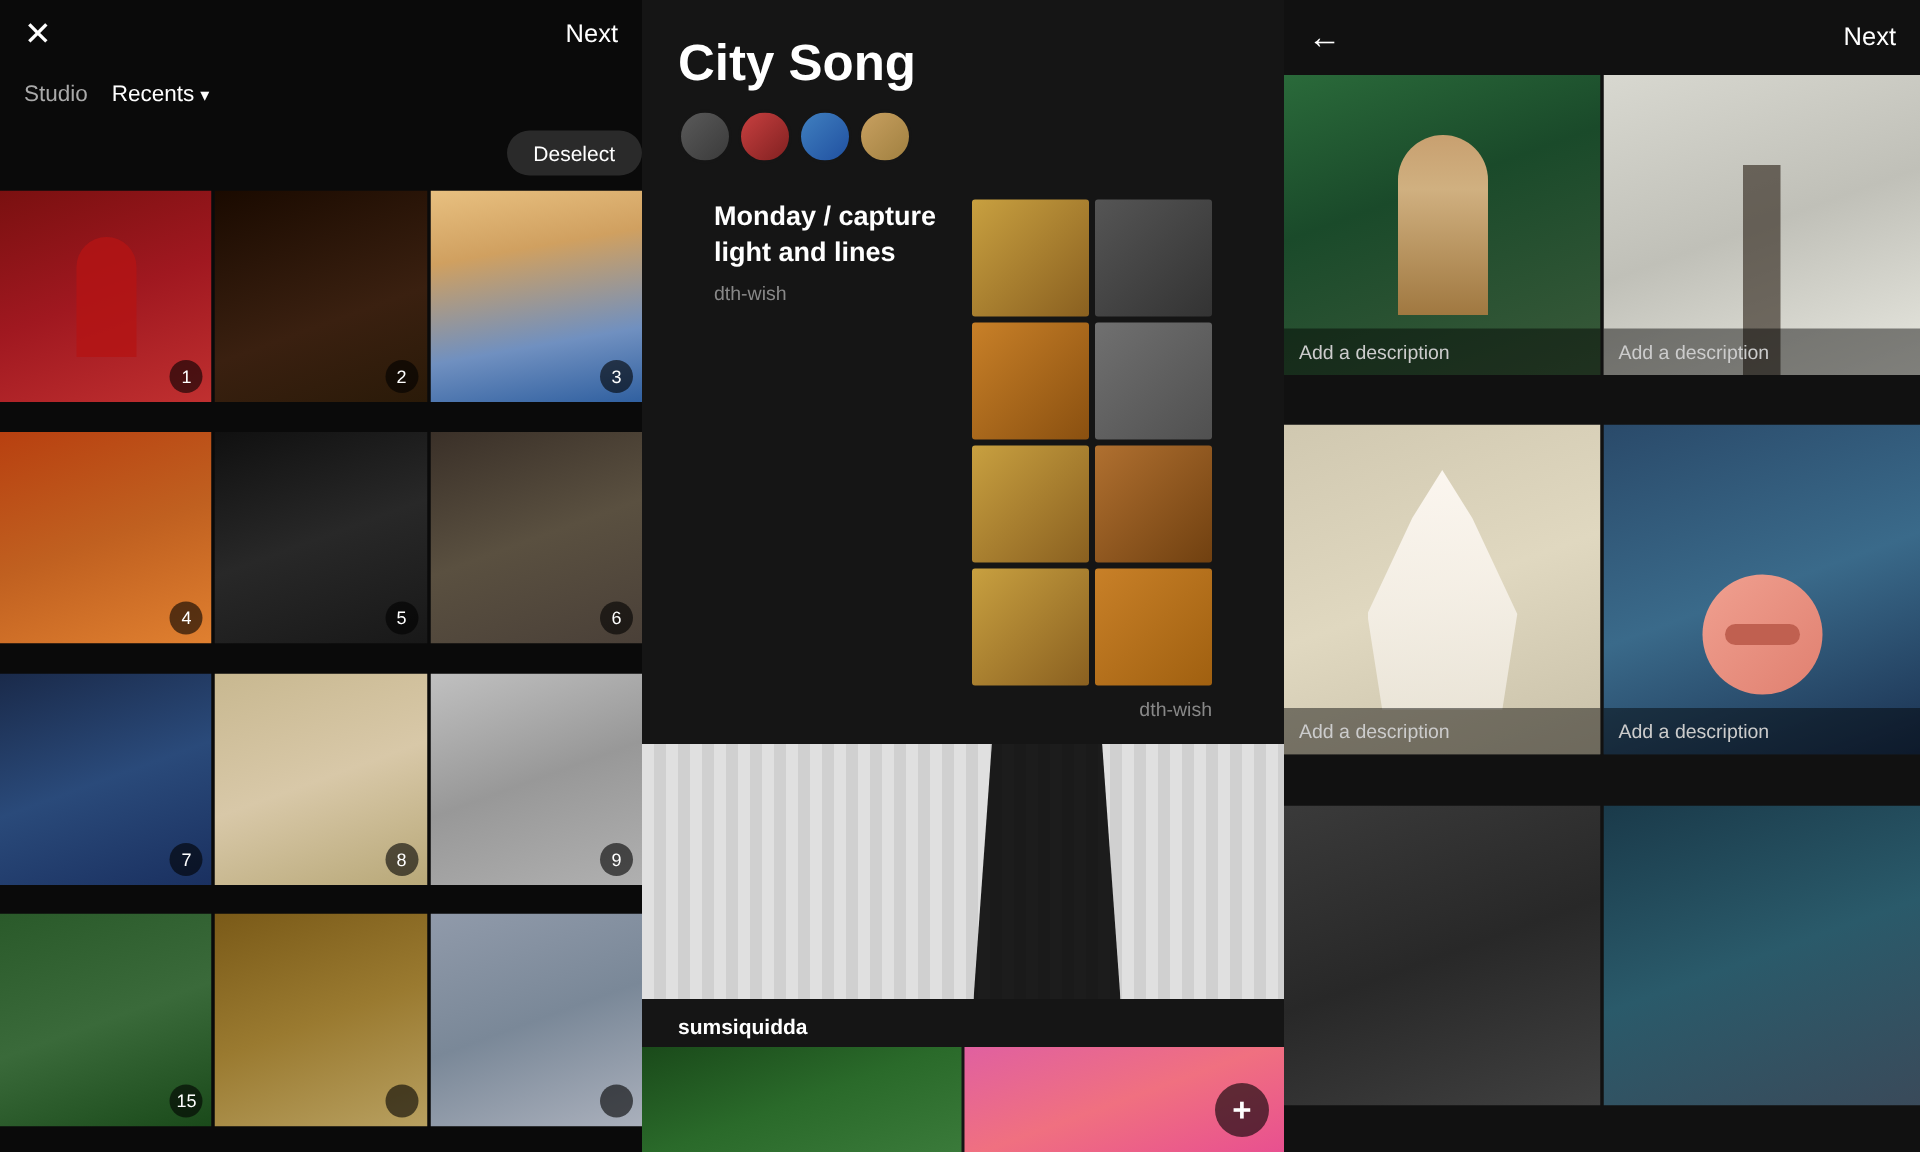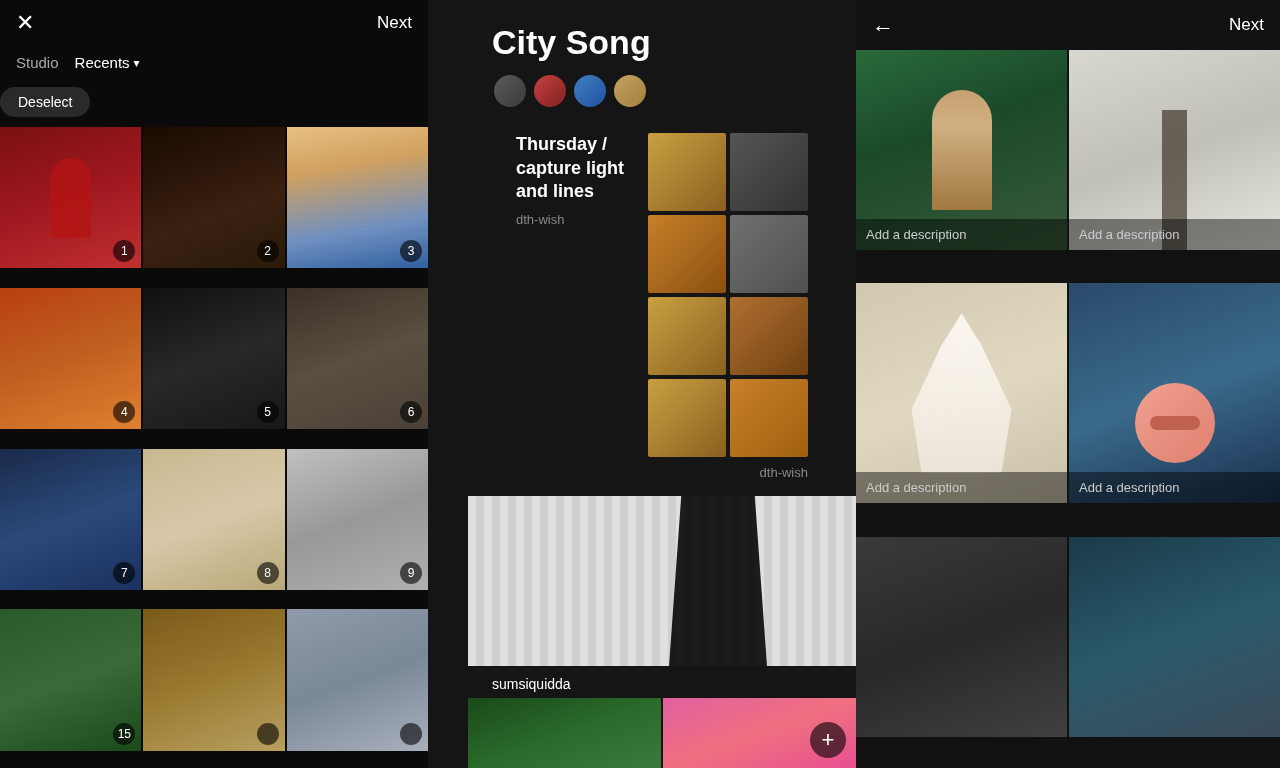--- a/index.html
+++ b/index.html
@@ -55,21 +55,21 @@
       align-items: center;
       gap: 4px;
       color: #fff;
       font-size: 15px;
       cursor: pointer;
       font-weight: 400;
     }
     .chevron { font-size: 12px; }
     .deselect-area {
       display: flex;
-      justify-content: flex-start;
+      justify-content: flex-end;
       padding: 4px 0 10px;
     }
     .deselect-btn {
       background: #2a2a2a;
       color: #fff;
       border: none;
       border-radius: 20px;
       padding: 7px 18px;
       font-size: 14px;
       cursor: pointer;
@@ -113,21 +113,20 @@
 
     
     .middle-panel {
       width: 428px;
       height: 768px;
       background: #151515;
       display: flex;
       flex-direction: column;
       overflow: hidden;
       flex-shrink: 0;
-      padding-left: 40px;
     }
     .middle-content {
       padding: 24px 24px 16px;
     }
     .city-title {
       color: #fff;
       font-size: 34px;
       font-weight: 700;
       line-height: 1.1;
       margin-bottom: 12px;
@@ -180,20 +179,21 @@
       font-size: 13px;
       margin-top: 4px;
       padding: 0 24px;
     }
     .middle-images {
       display: flex;
       flex-direction: column;
       gap: 2px;
       flex: 1;
       overflow: hidden;
+      font-weight: bold;
     }
     .mid-img-large {
       height: 220px;
       background: #2a2a2a;
       position: relative;
       overflow: hidden;
     }
     .mid-img-large-bg {
       width: 100%;
       height: 100%;
@@ -390,21 +390,21 @@
     <div class="city-title">City Song</div>
     <div class="avatars">
       <div class="avatar av1" style="background: linear-gradient(135deg,#5a5a5a,#3a3a3a);"></div>
       <div class="avatar av2" style="background: linear-gradient(135deg,#c84040,#802020);"></div>
       <div class="avatar av3" style="background: linear-gradient(135deg,#4080c0,#2050a0);"></div>
       <div class="avatar av4" style="background: linear-gradient(135deg,#c8a060,#a08040);"></div>
     </div>
 
     <div class="post-row">
       <div style="flex:1">
-        <div class="post-title">Thursday / capture light and lines</div>
+        <div class="post-title">Monday / capture light and lines</div>
         <div class="post-author" style="padding:4px 0 0;">dth-wish</div>
       </div>
       <div class="thumbs-grid-right">
         <div class="thumb-cell t1" style="background:linear-gradient(135deg,#c8a040,#8a6020);"></div>
         <div class="thumb-cell t2" style="background:linear-gradient(135deg,#555,#333);"></div>
         <div class="thumb-cell t3" style="background:linear-gradient(135deg,#c88028,#8a5010);"></div>
         <div class="thumb-cell t4" style="background:linear-gradient(135deg,#707070,#505050);"></div>
         <div class="thumb-cell t5" style="background:linear-gradient(135deg,#c8a040,#8a6020);"></div>
         <div class="thumb-cell t6" style="background:linear-gradient(135deg,#b07030,#704010);"></div>
         <div class="thumb-cell t7" style="background:linear-gradient(135deg,#c8a040,#8a6020);"></div>

